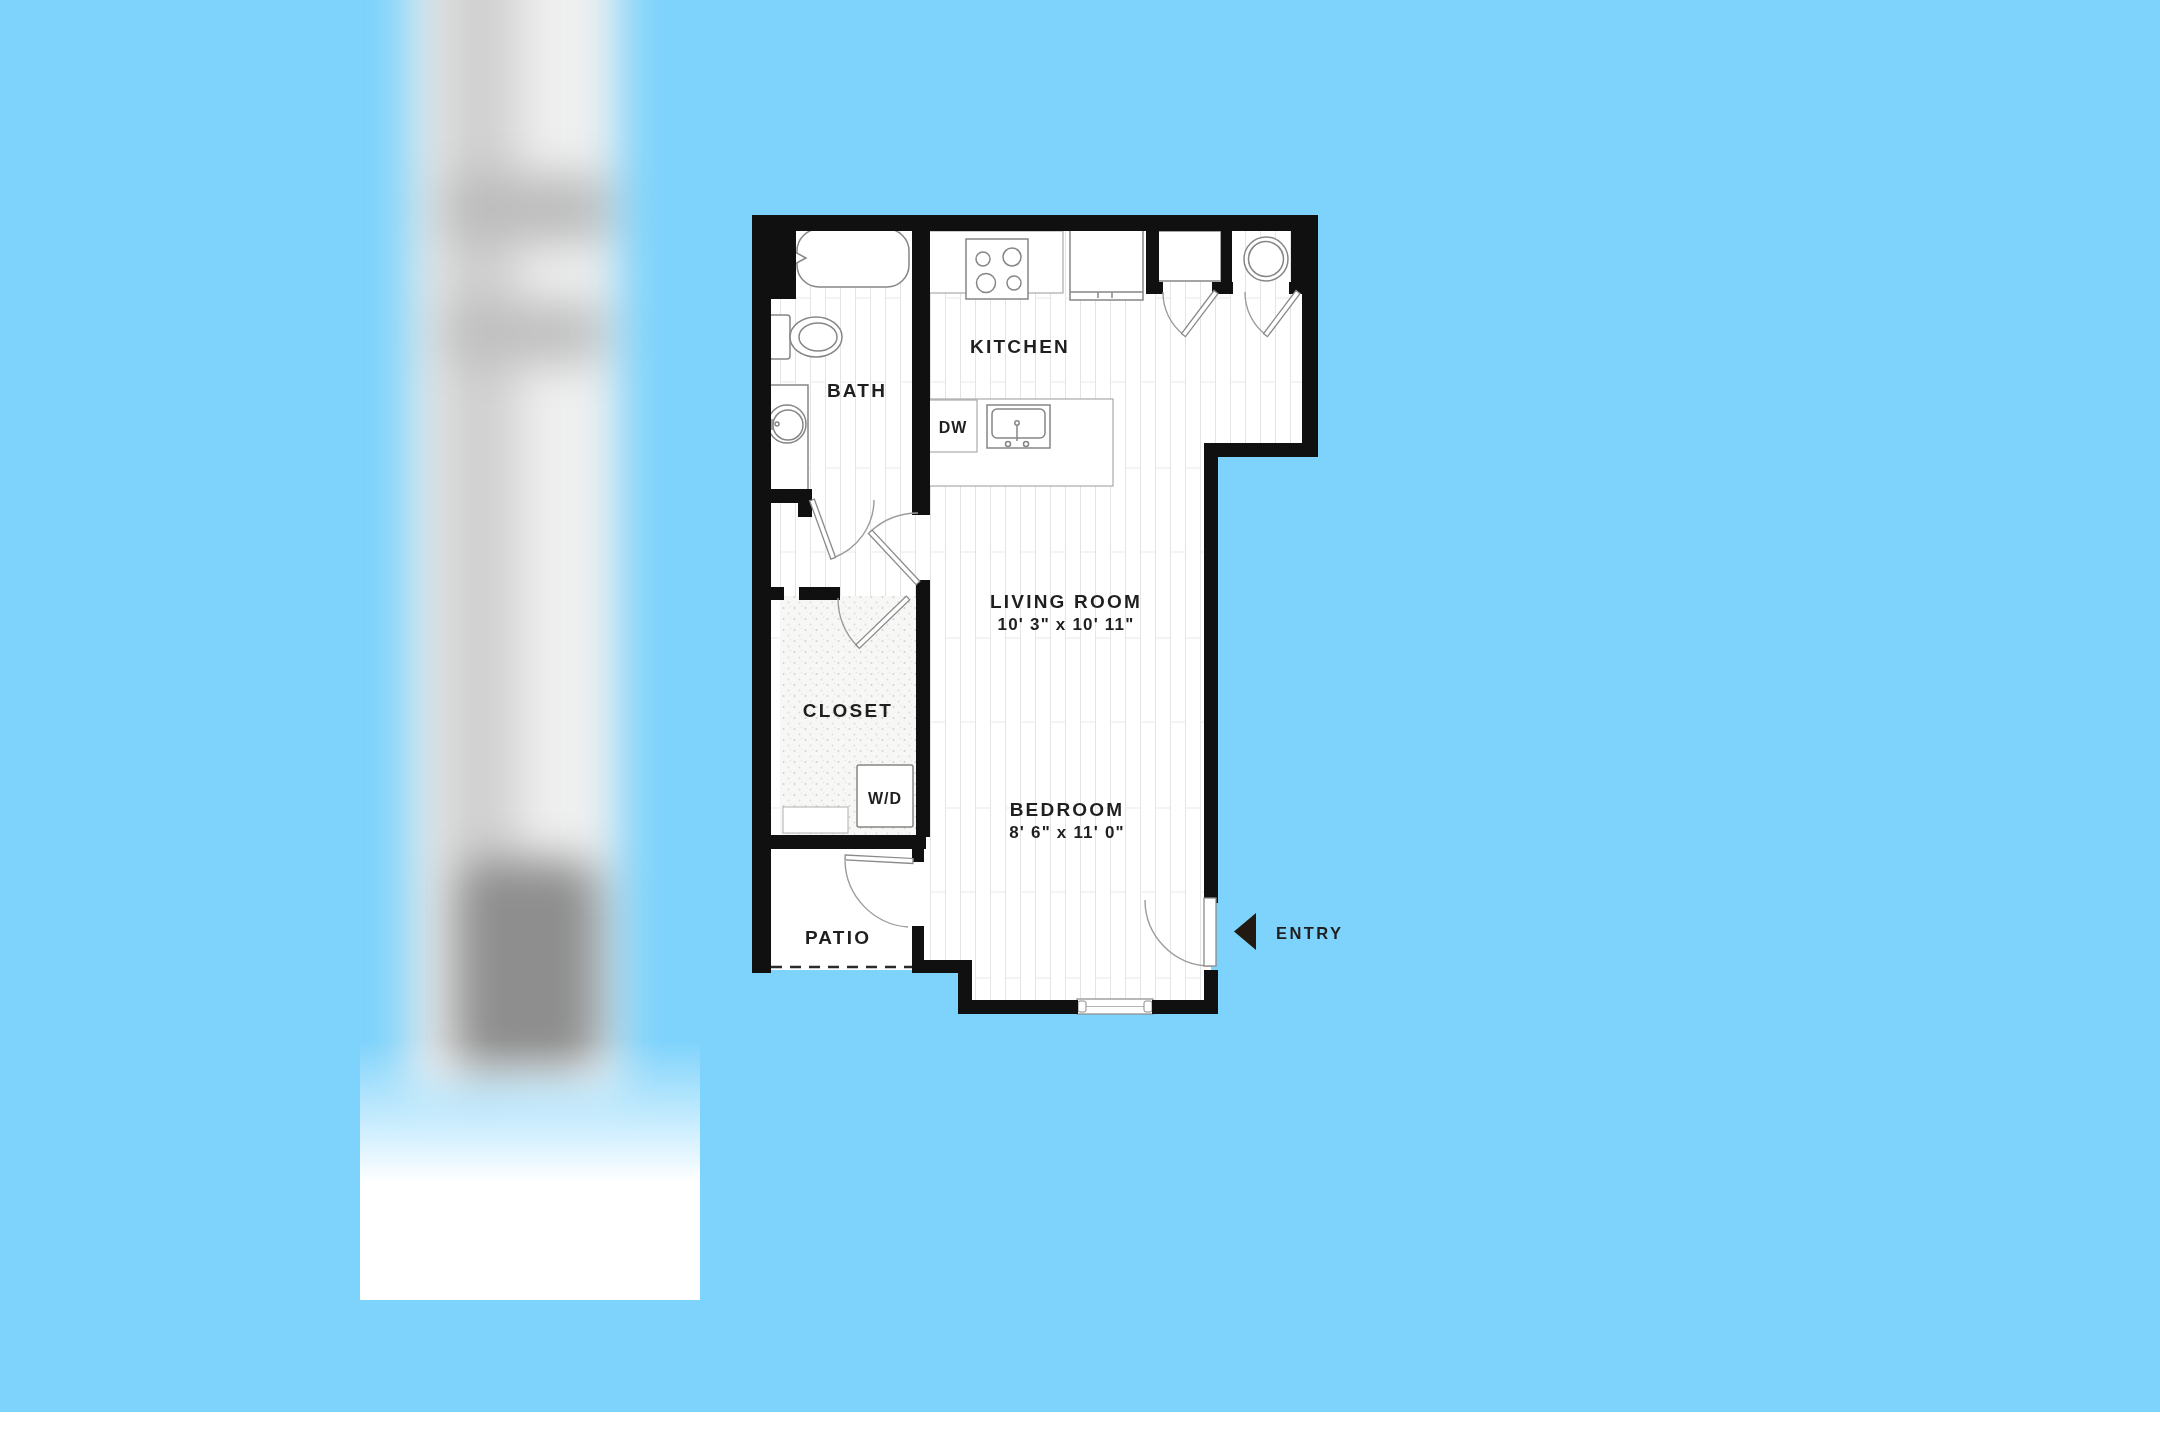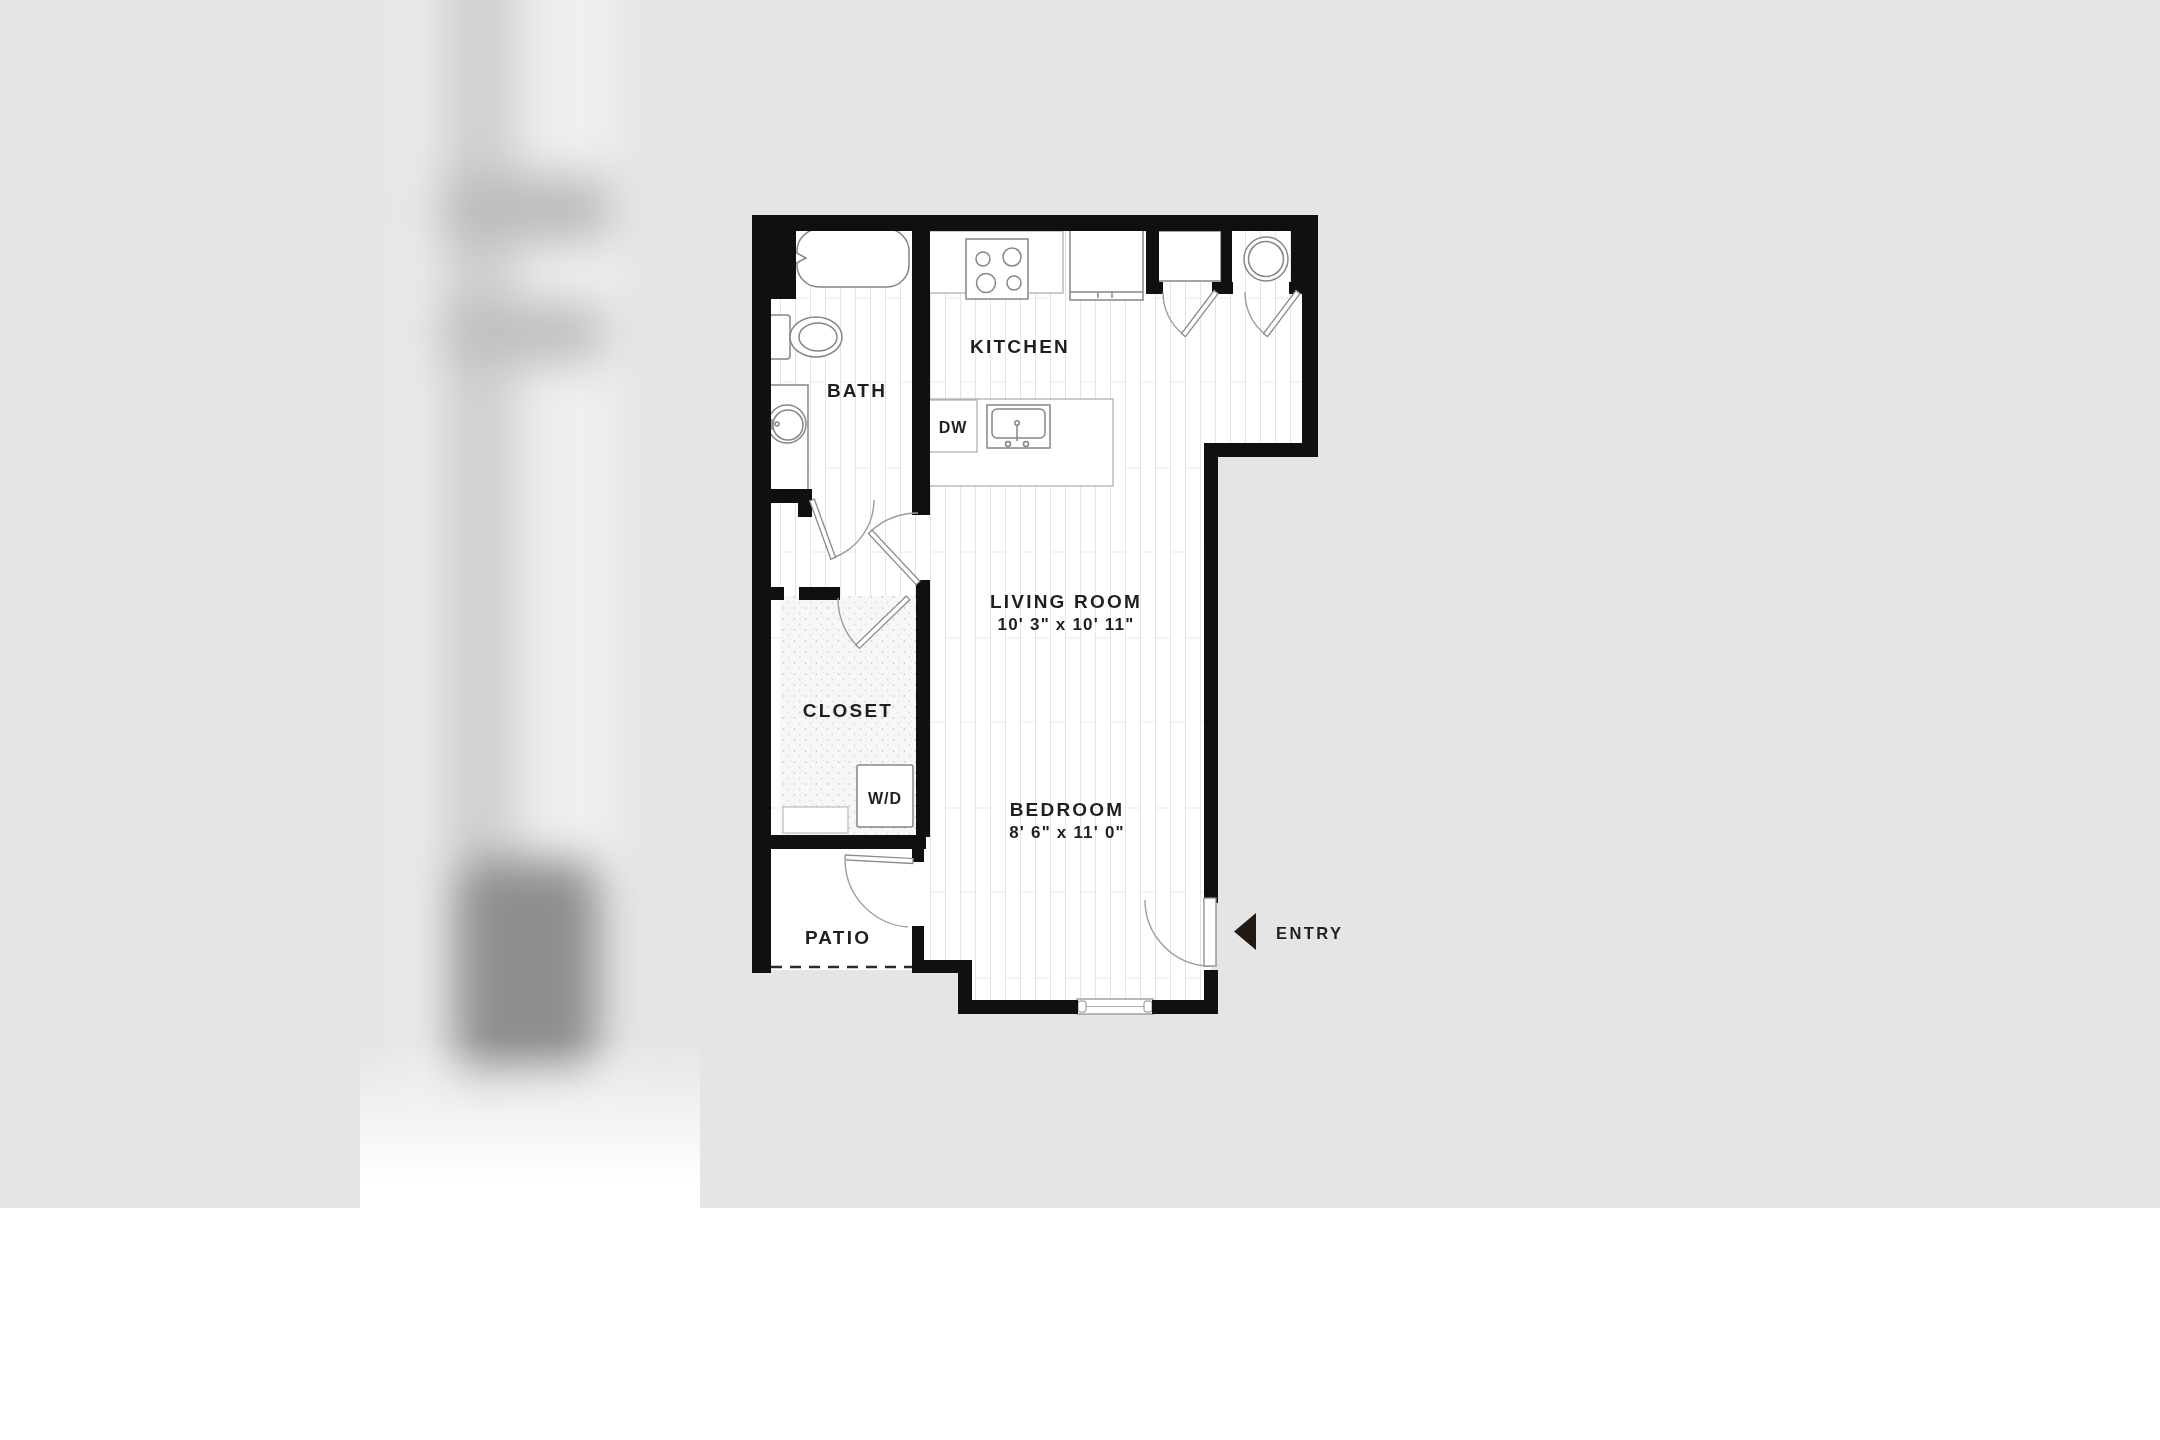--- a/index.html
+++ b/index.html
@@ -2,21 +2,21 @@
 <html><head>
 <meta charset="utf-8">
 <style>
   html,body{margin:0;padding:0;}
   body{
     width:2160px;height:1440px;
     background:#ffffff;
     font-family:"Liberation Sans", sans-serif;
     overflow:hidden;
   }
-  .stage{position:relative;width:2160px;height:1208px;background:#e5e5e5;overflow:hidden;}
+  .stage{position:relative;width:2160px;height:1412px;background:#7dd3fc;overflow:hidden;}
 
   
   .blur-strip{position:absolute;left:400px;top:-60px;width:270px;height:1260px;
               filter:blur(22px);pointer-events:none;}
   .blur-strip .halo{position:absolute;left:10px;top:0;width:210px;height:1150px;background:#efefef;}
   .blur-strip .bar{position:absolute;left:40px;top:0;width:78px;height:1150px;background:#d0d0d0;border-radius:40px;}
   .blur-strip .band1{position:absolute;left:38px;top:235px;width:172px;height:68px;background:#bcbcbc;border-radius:20px;}
   .blur-strip .band2{position:absolute;left:38px;top:362px;width:166px;height:62px;background:#bfbfbf;border-radius:20px;}
   .blur-strip .blob{position:absolute;left:58px;top:920px;width:142px;height:212px;background:#8e8e8e;border-radius:30px;}
   .blur-fade{position:absolute;left:360px;top:1040px;width:340px;height:260px;

